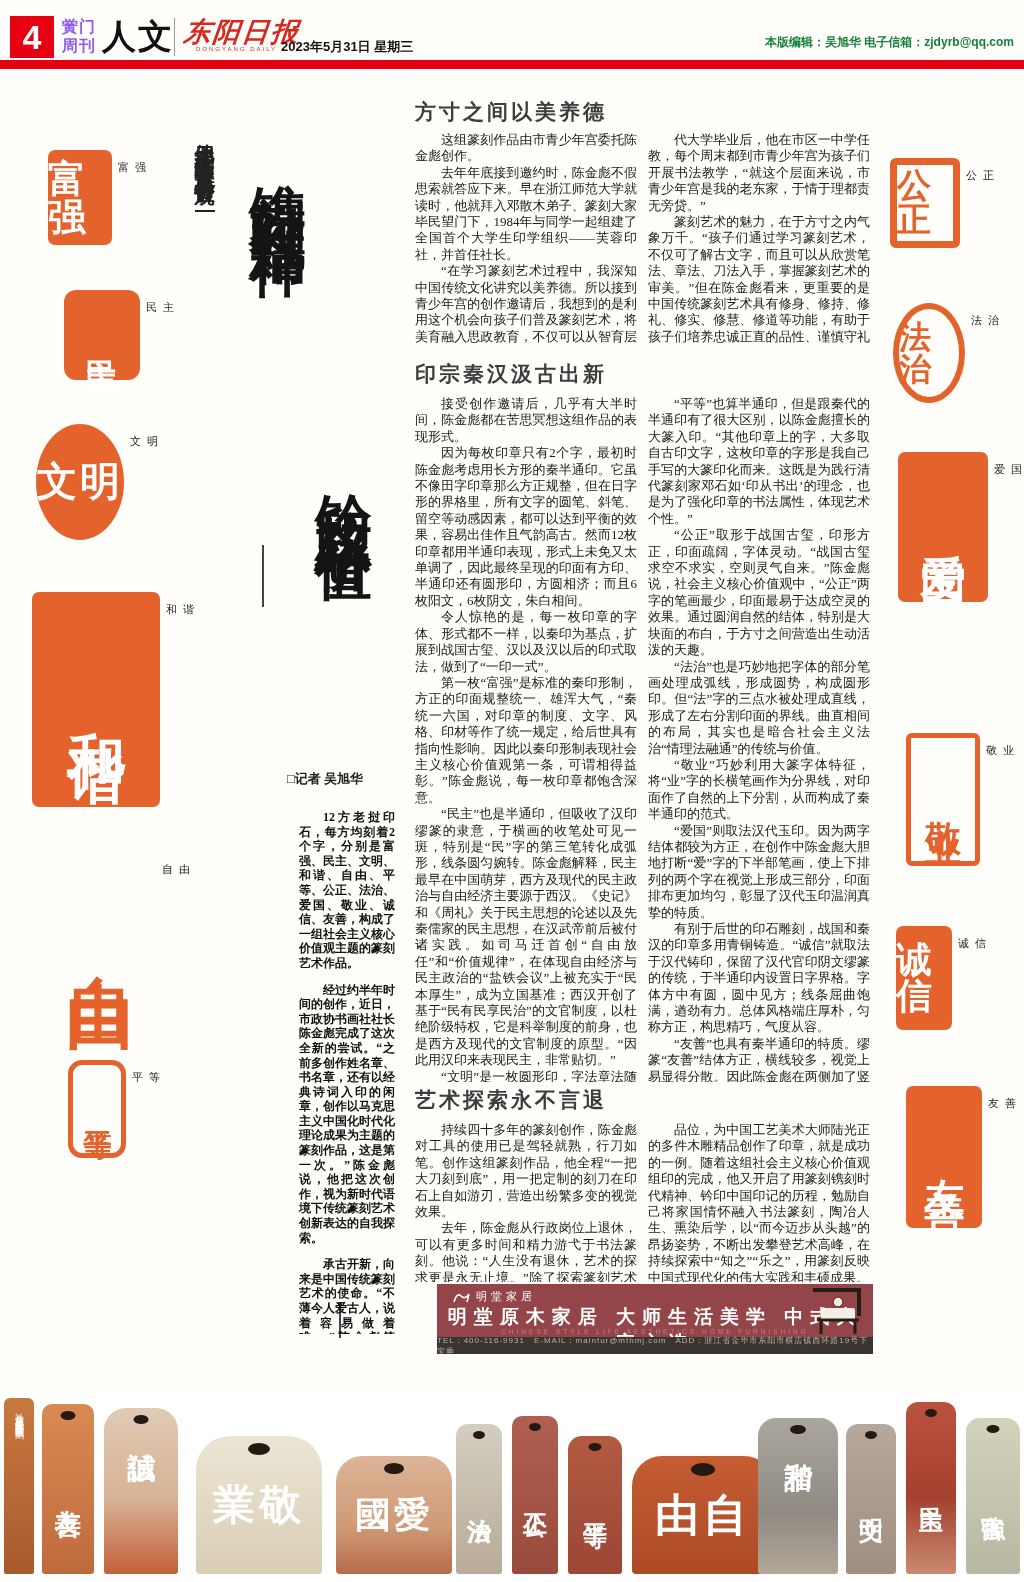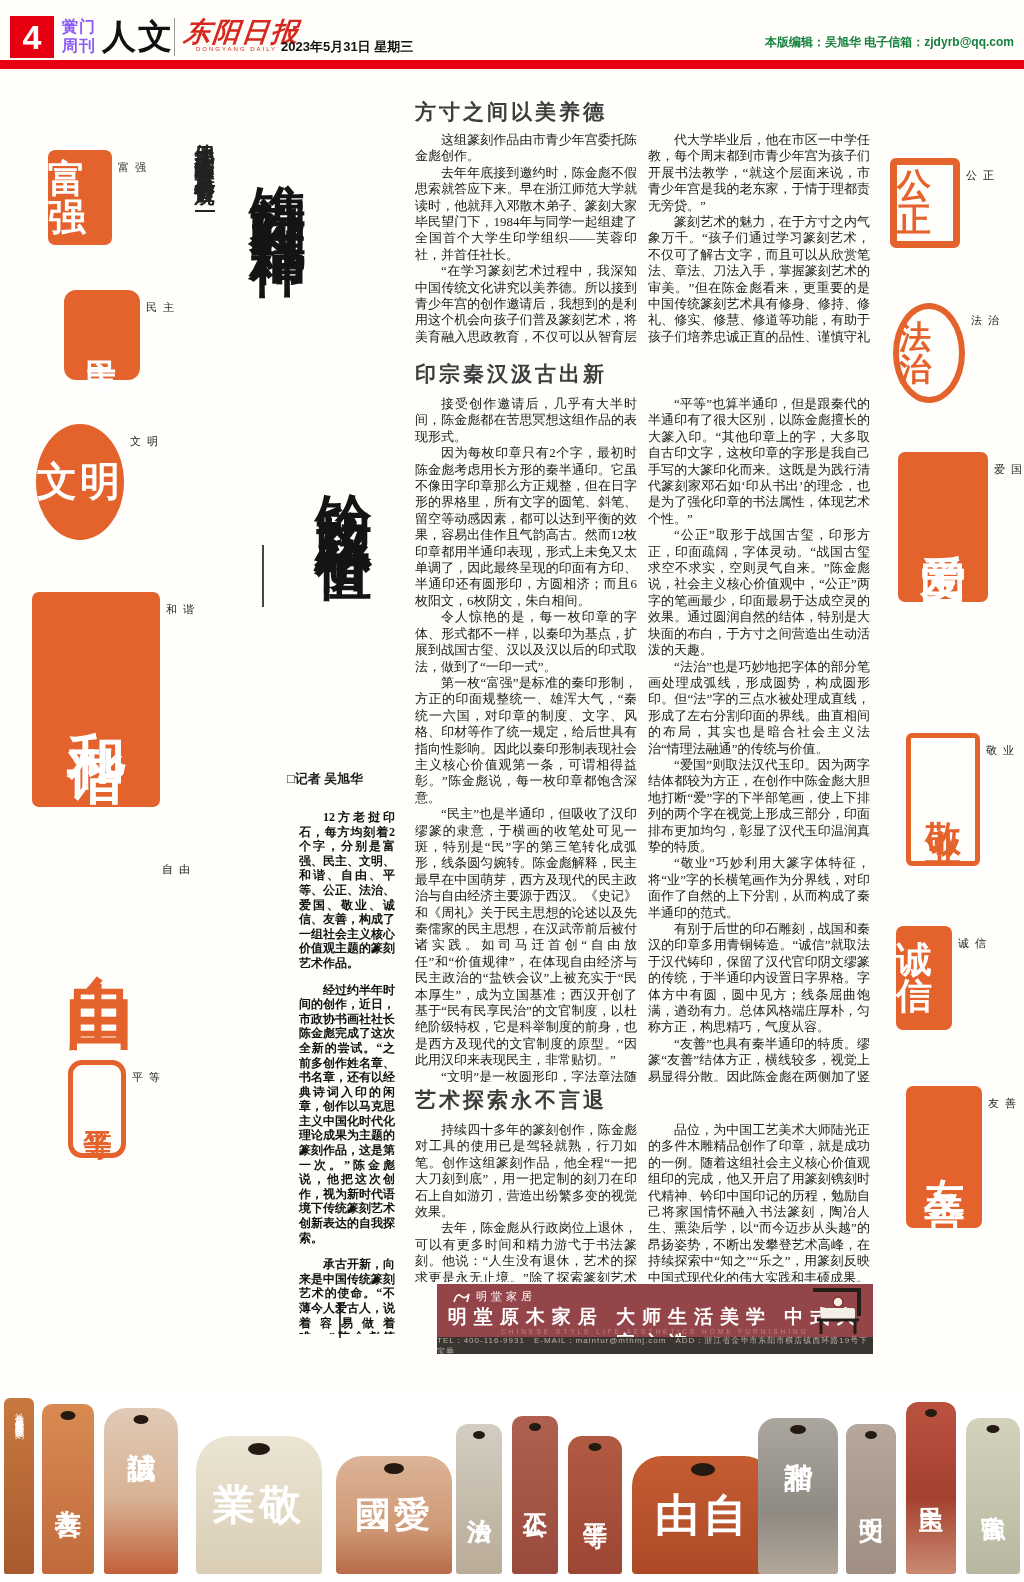--- a/index.html
+++ b/index.html
@@ -129,22 +129,22 @@
     <p>令人惊艳的是，每一枚印章的字体、形式都不一样，以秦印为基点，扩展到战国古玺、汉以及汉以后的印式取法，做到了“一印一式”。</p>
     <p>第一枚“富强”是标准的秦印形制，方正的印面规整统一、雄浑大气，“秦统一六国，对印章的制度、文字、风格、印材等作了统一规定，给后世具有指向性影响。因此以秦印形制表现社会主义核心价值观第一条，可谓相得益彰。”陈金彪说，每一枚印章都饱含深意。</p>
     <p>“民主”也是半通印，但吸收了汉印缪篆的隶意，于横画的收笔处可见一斑，特别是“民”字的第三笔转化成弧形，线条圆匀婉转。陈金彪解释，民主最早在中国萌芽，西方及现代的民主政治与自由经济主要源于西汉。《史记》和《周礼》关于民主思想的论述以及先秦儒家的民主思想，在汉武帝前后被付诸实践。如司马迁首创“自由放任”和“价值规律”，在体现自由经济与民主政治的“盐铁会议”上被充实于“民本厚生”，成为立国基准；西汉开创了基于“民有民享民治”的文官制度，以杜绝阶级特权，它是科举制度的前身，也是西方及现代的文官制度的原型。“因此用汉印来表现民主，非常贴切。”</p>
     <p>“文明”是一枚圆形印，字法章法随形取圆势，上下叠加，自成圆形边框。</p>
 
   </div>
   <div class="abs col" style="left:648px;top:396px;height:686px;">
     <p>“平等”也算半通印，但是跟秦代的半通印有了很大区别，以陈金彪擅长的大篆入印。“其他印章上的字，大多取自古印文字，这枚印章的字形是我自己手写的大篆印化而来。这既是为践行清代篆刻家邓石如‘印从书出’的理念，也是为了强化印章的书法属性，体现艺术个性。”</p>
     <p>“公正”取形于战国古玺，印形方正，印面疏阔，字体灵动。“战国古玺求空不求实，空则灵气自来。”陈金彪说，社会主义核心价值观中，“公正”两字的笔画最少，印面最易于达成空灵的效果。通过圆润自然的结体，特别是大块面的布白，于方寸之间营造出生动活泼的天趣。</p>
     <p>“法治”也是巧妙地把字体的部分笔画处理成弧线，形成圆势，构成圆形印。但“法”字的三点水被处理成直线，形成了左右分割印面的界线。曲直相间的布局，其实也是暗合社会主义法治“情理法融通”的传统与价值。</p>
+    <p>“敬业”巧妙利用大篆字体特征，将“业”字的长横笔画作为分界线，对印面作了自然的上下分割，从而构成了秦半通印的范式。</p>
     <p>“爱国”则取法汉代玉印。因为两字结体都较为方正，在创作中陈金彪大胆地打断“爱”字的下半部笔画，使上下排列的两个字在视觉上形成三部分，印面排布更加均匀，彰显了汉代玉印温润真挚的特质。</p>
-    <p>“敬业”巧妙利用大篆字体特征，将“业”字的长横笔画作为分界线，对印面作了自然的上下分割，从而构成了秦半通印的范式。</p>
     <p>有别于后世的印石雕刻，战国和秦汉的印章多用青铜铸造。“诚信”就取法于汉代铸印，保留了汉代官印阴文缪篆的传统，于半通印内设置日字界格。字体方中有圆，圆中见方；线条屈曲饱满，遒劲有力。总体风格端庄厚朴，匀称方正，构思精巧，气度从容。</p>
     <p>“友善”也具有秦半通印的特质。缪篆“友善”结体方正，横线较多，视觉上易显得分散。因此陈金彪在两侧加了竖线，起到了收敛字形、聚合气场的作用。</p>
 
   </div>
 
   <div class="abs sec-head" style="left:415px;top:1086px;">艺术探索永不言退</div>
   <div class="abs col" style="left:415px;top:1122px;height:160px;">
     <p>持续四十多年的篆刻创作，陈金彪对工具的使用已是驾轻就熟，行刀如笔。创作这组篆刻作品，他全程“一把大刀刻到底”，用一把定制的刻刀在印石上自如游刃，营造出纷繁多变的视觉效果。</p>
     <p>去年，陈金彪从行政岗位上退休，可以有更多时间和精力游弋于书法篆刻。他说：“人生没有退休，艺术的探求更是永无止境。”除了探索篆刻艺术自身规律，他还致力于用篆刻艺术提升东阳工艺美术的艺术</p>
   </div>

